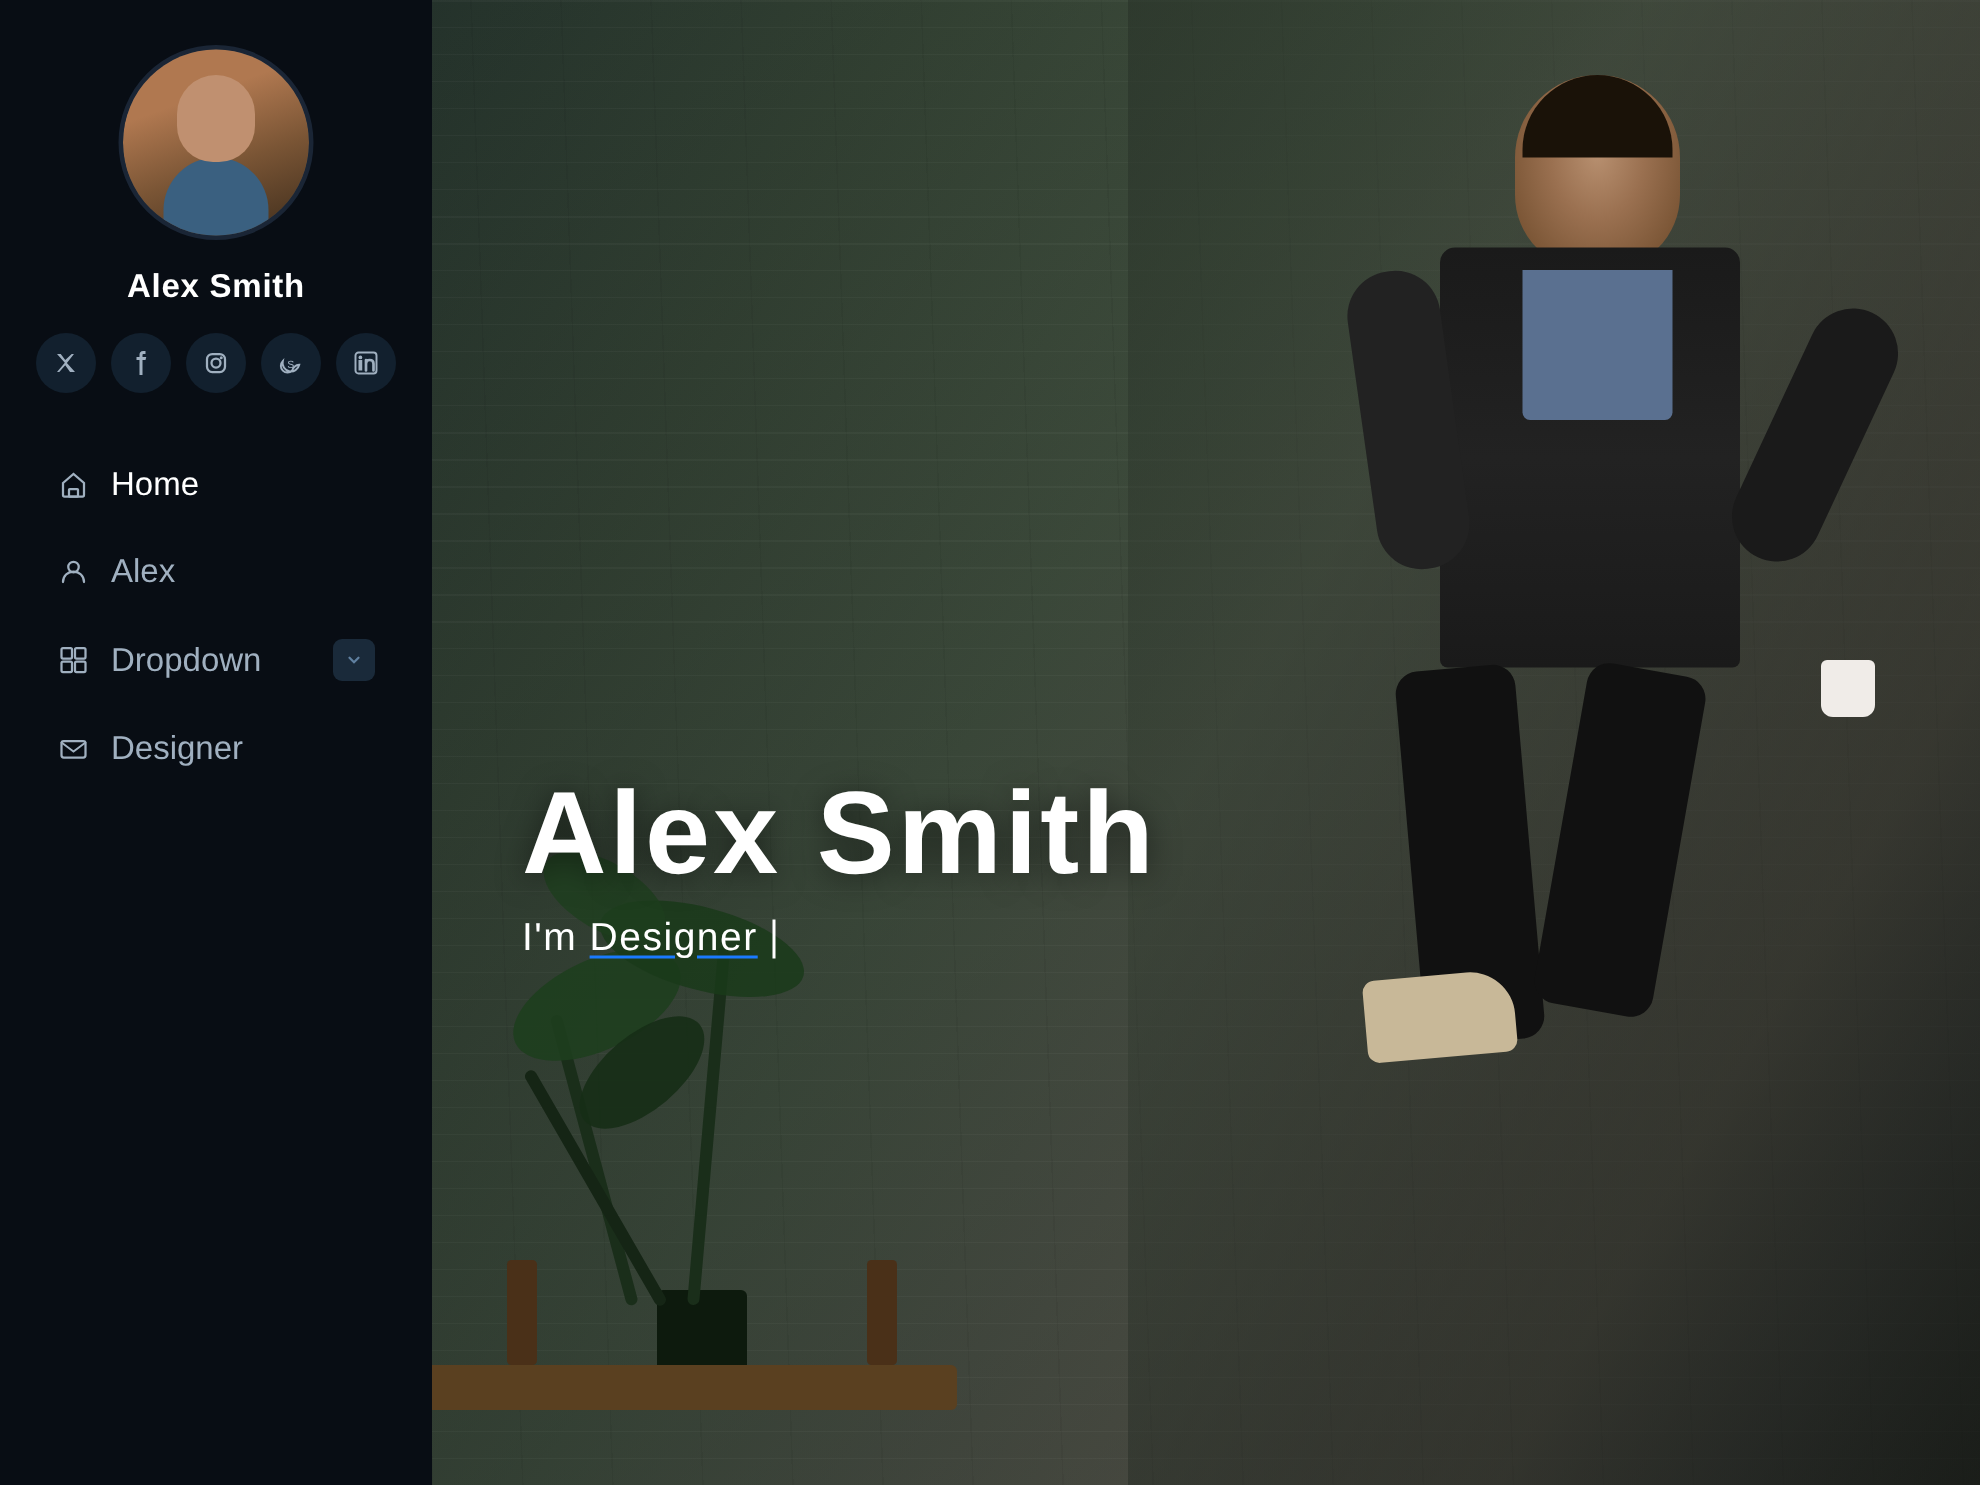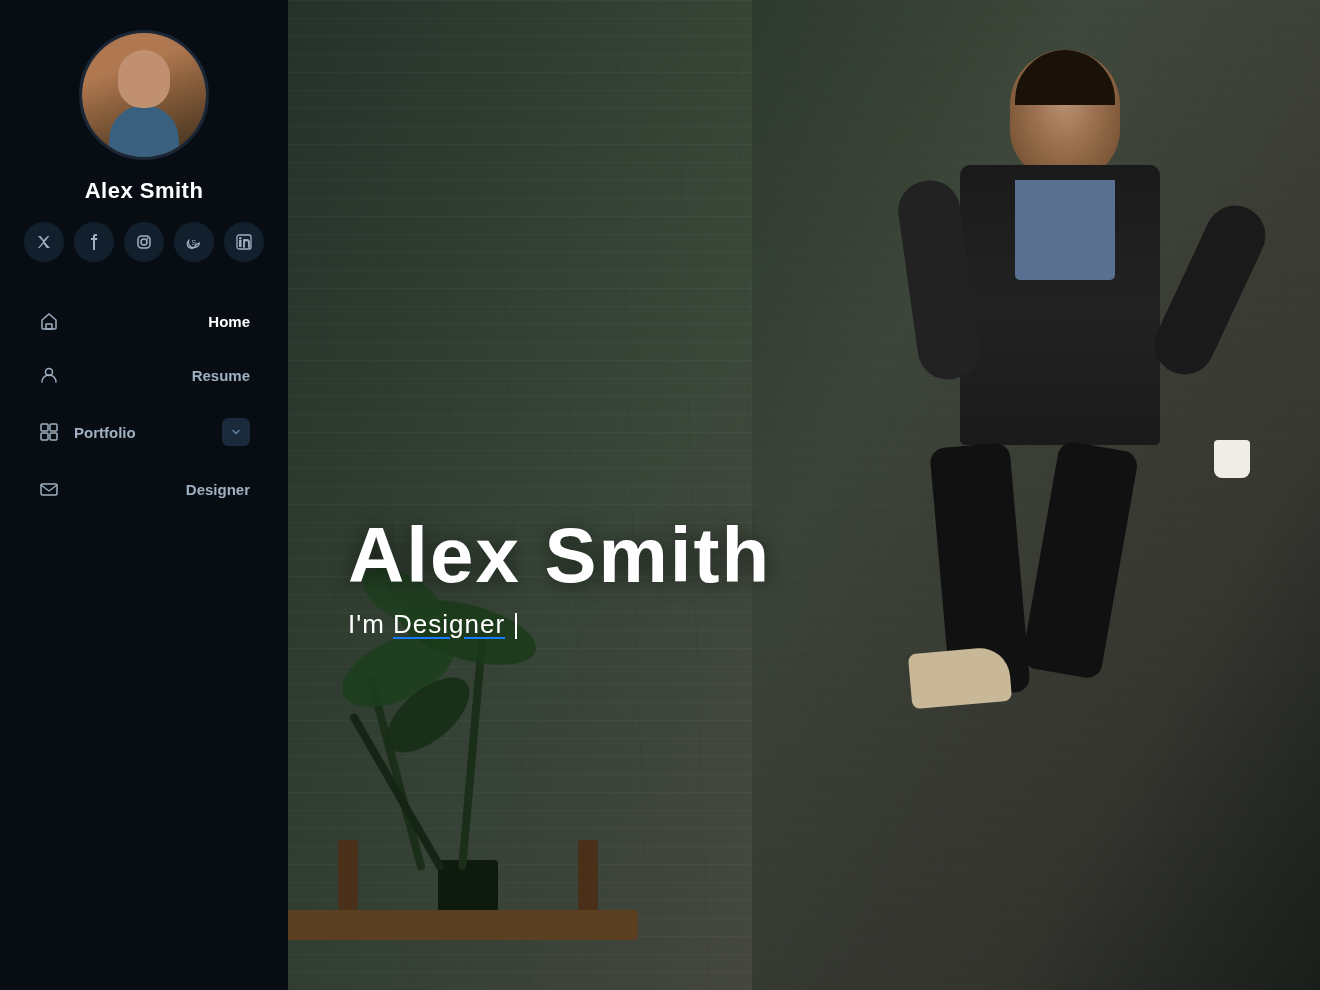--- a/index.html
+++ b/index.html
@@ -100,29 +100,28 @@
       display: flex;
       flex-direction: column;
       padding: 0 20px;
     }
 
     .nav-item {
       display: flex;
       align-items: center;
       padding: 16px 18px;
       color: #a0b0c0;
-      font-size: 15px;
-      font-weight: 700;
+      font-size: 22px;
+      font-weight: 400;
       border-radius: 8px;
       cursor: pointer;
       gap: 14px;
       position: relative;
       text-decoration: none;
       transition: color 0.2s, background 0.2s;
-      justify-content: space-between;
     }
     .nav-item.active { color: #fff; }
 
     .nav-icon {
       width: 22px;
       height: 22px;
       display: flex;
       align-items: center;
       justify-content: center;
       flex-shrink: 0;
@@ -289,36 +288,36 @@
       <span>Home</span>
     </a>
 
     <a class="nav-item">
       <span class="nav-icon">
         <svg width="20" height="20" viewBox="0 0 20 20" fill="none">
           <circle cx="10" cy="7" r="3.5" stroke="#a0b0c0" stroke-width="1.5" fill="none"></circle>
           <path d="M3 17c0-3.9 3.1-7 7-7s7 3.1 7 7" stroke="#a0b0c0" stroke-width="1.5" stroke-linecap="round" fill="none"></path>
         </svg>
       </span>
-      <span>Resume</span>
+      <span>Alex</span>
     </a>
 
 
 
 
     <a class="nav-item">
       <span class="nav-icon">
         <svg width="20" height="20" viewBox="0 0 20 20" fill="none">
           <rect x="2" y="2" width="7" height="7" rx="1" stroke="#a0b0c0" stroke-width="1.5" fill="none"></rect>
           <rect x="11" y="2" width="7" height="7" rx="1" stroke="#a0b0c0" stroke-width="1.5" fill="none"></rect>
           <rect x="2" y="11" width="7" height="7" rx="1" stroke="#a0b0c0" stroke-width="1.5" fill="none"></rect>
           <rect x="11" y="11" width="7" height="7" rx="1" stroke="#a0b0c0" stroke-width="1.5" fill="none"></rect>
         </svg>
       </span>
-      <span>Portfolio</span>
+      <span>Dropdown</span>
       <span class="chevron">
         <svg width="12" height="12" viewBox="0 0 12 12" fill="none">
           <path d="M3 4.5l3 3 3-3" stroke="#6080a0" stroke-width="1.5" stroke-linecap="round" fill="none"></path>
         </svg>
       </span>
     </a>
 
     <a class="nav-item">
       <span class="nav-icon">
         <svg width="20" height="20" viewBox="0 0 20 20" fill="none">

